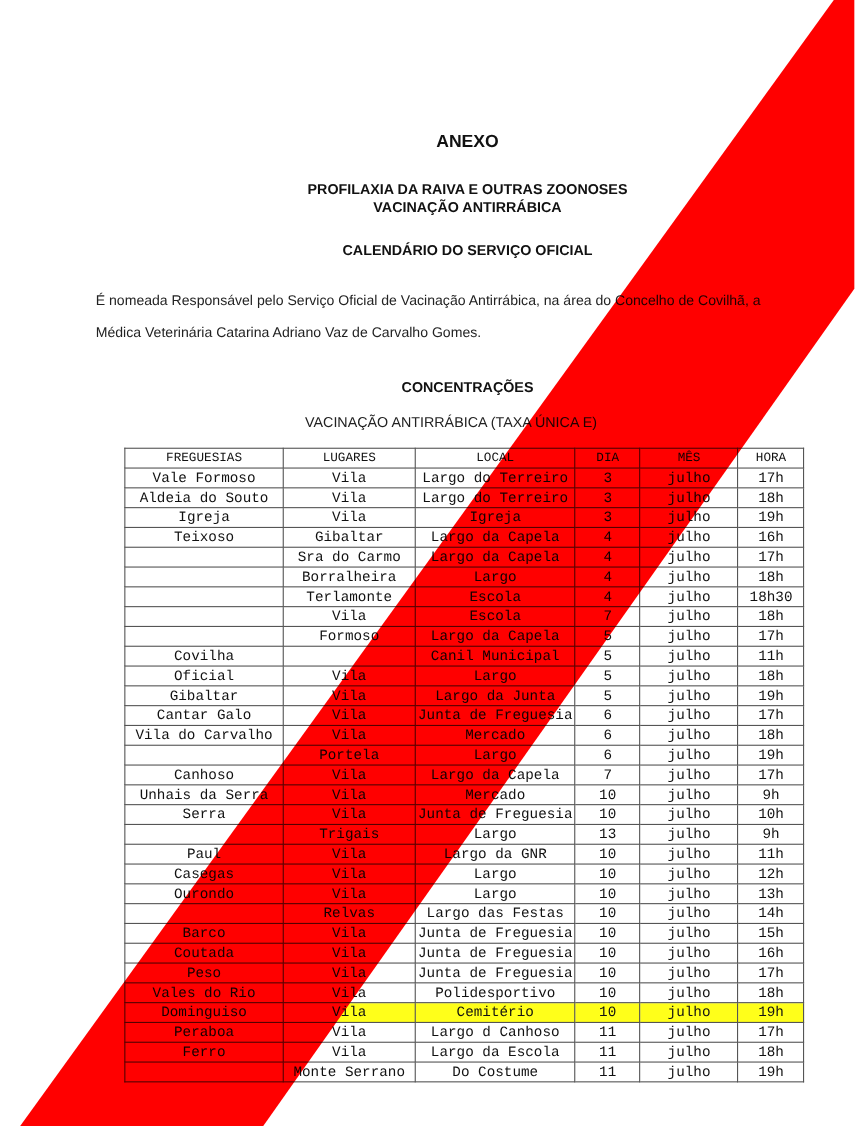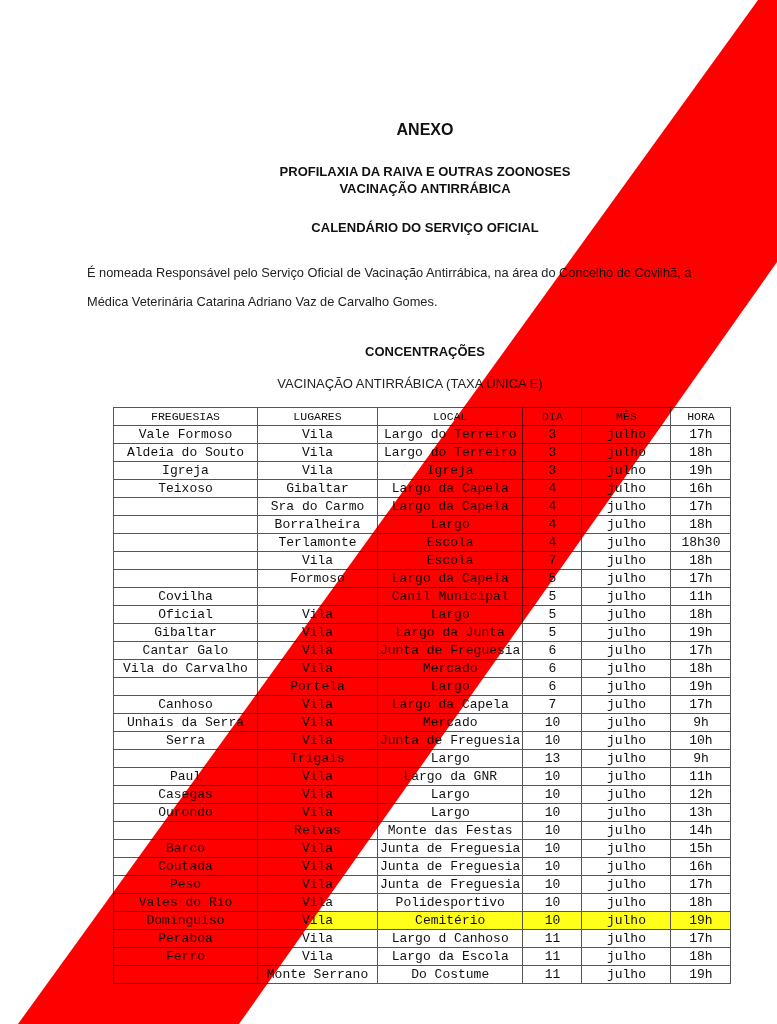--- a/index.html
+++ b/index.html
@@ -233,21 +233,21 @@
           <td class="c0">Ourondo</td>
           <td class="c1">Vila</td>
           <td class="c2">Largo</td>
           <td class="c3">10</td>
           <td class="c4">julho</td>
           <td class="c5">13h</td>
         </tr>
         <tr>
           <td class="c0"></td>
           <td class="c1">Relvas</td>
-          <td class="c2">Monte das Festas</td>
+          <td class="c2">Largo das Festas</td>
           <td class="c3">10</td>
           <td class="c4">julho</td>
           <td class="c5">14h</td>
         </tr>
         <tr>
           <td class="c0">Barco</td>
           <td class="c1">Vila</td>
           <td class="c2">Junta de Freguesia</td>
           <td class="c3">10</td>
           <td class="c4">julho</td>

